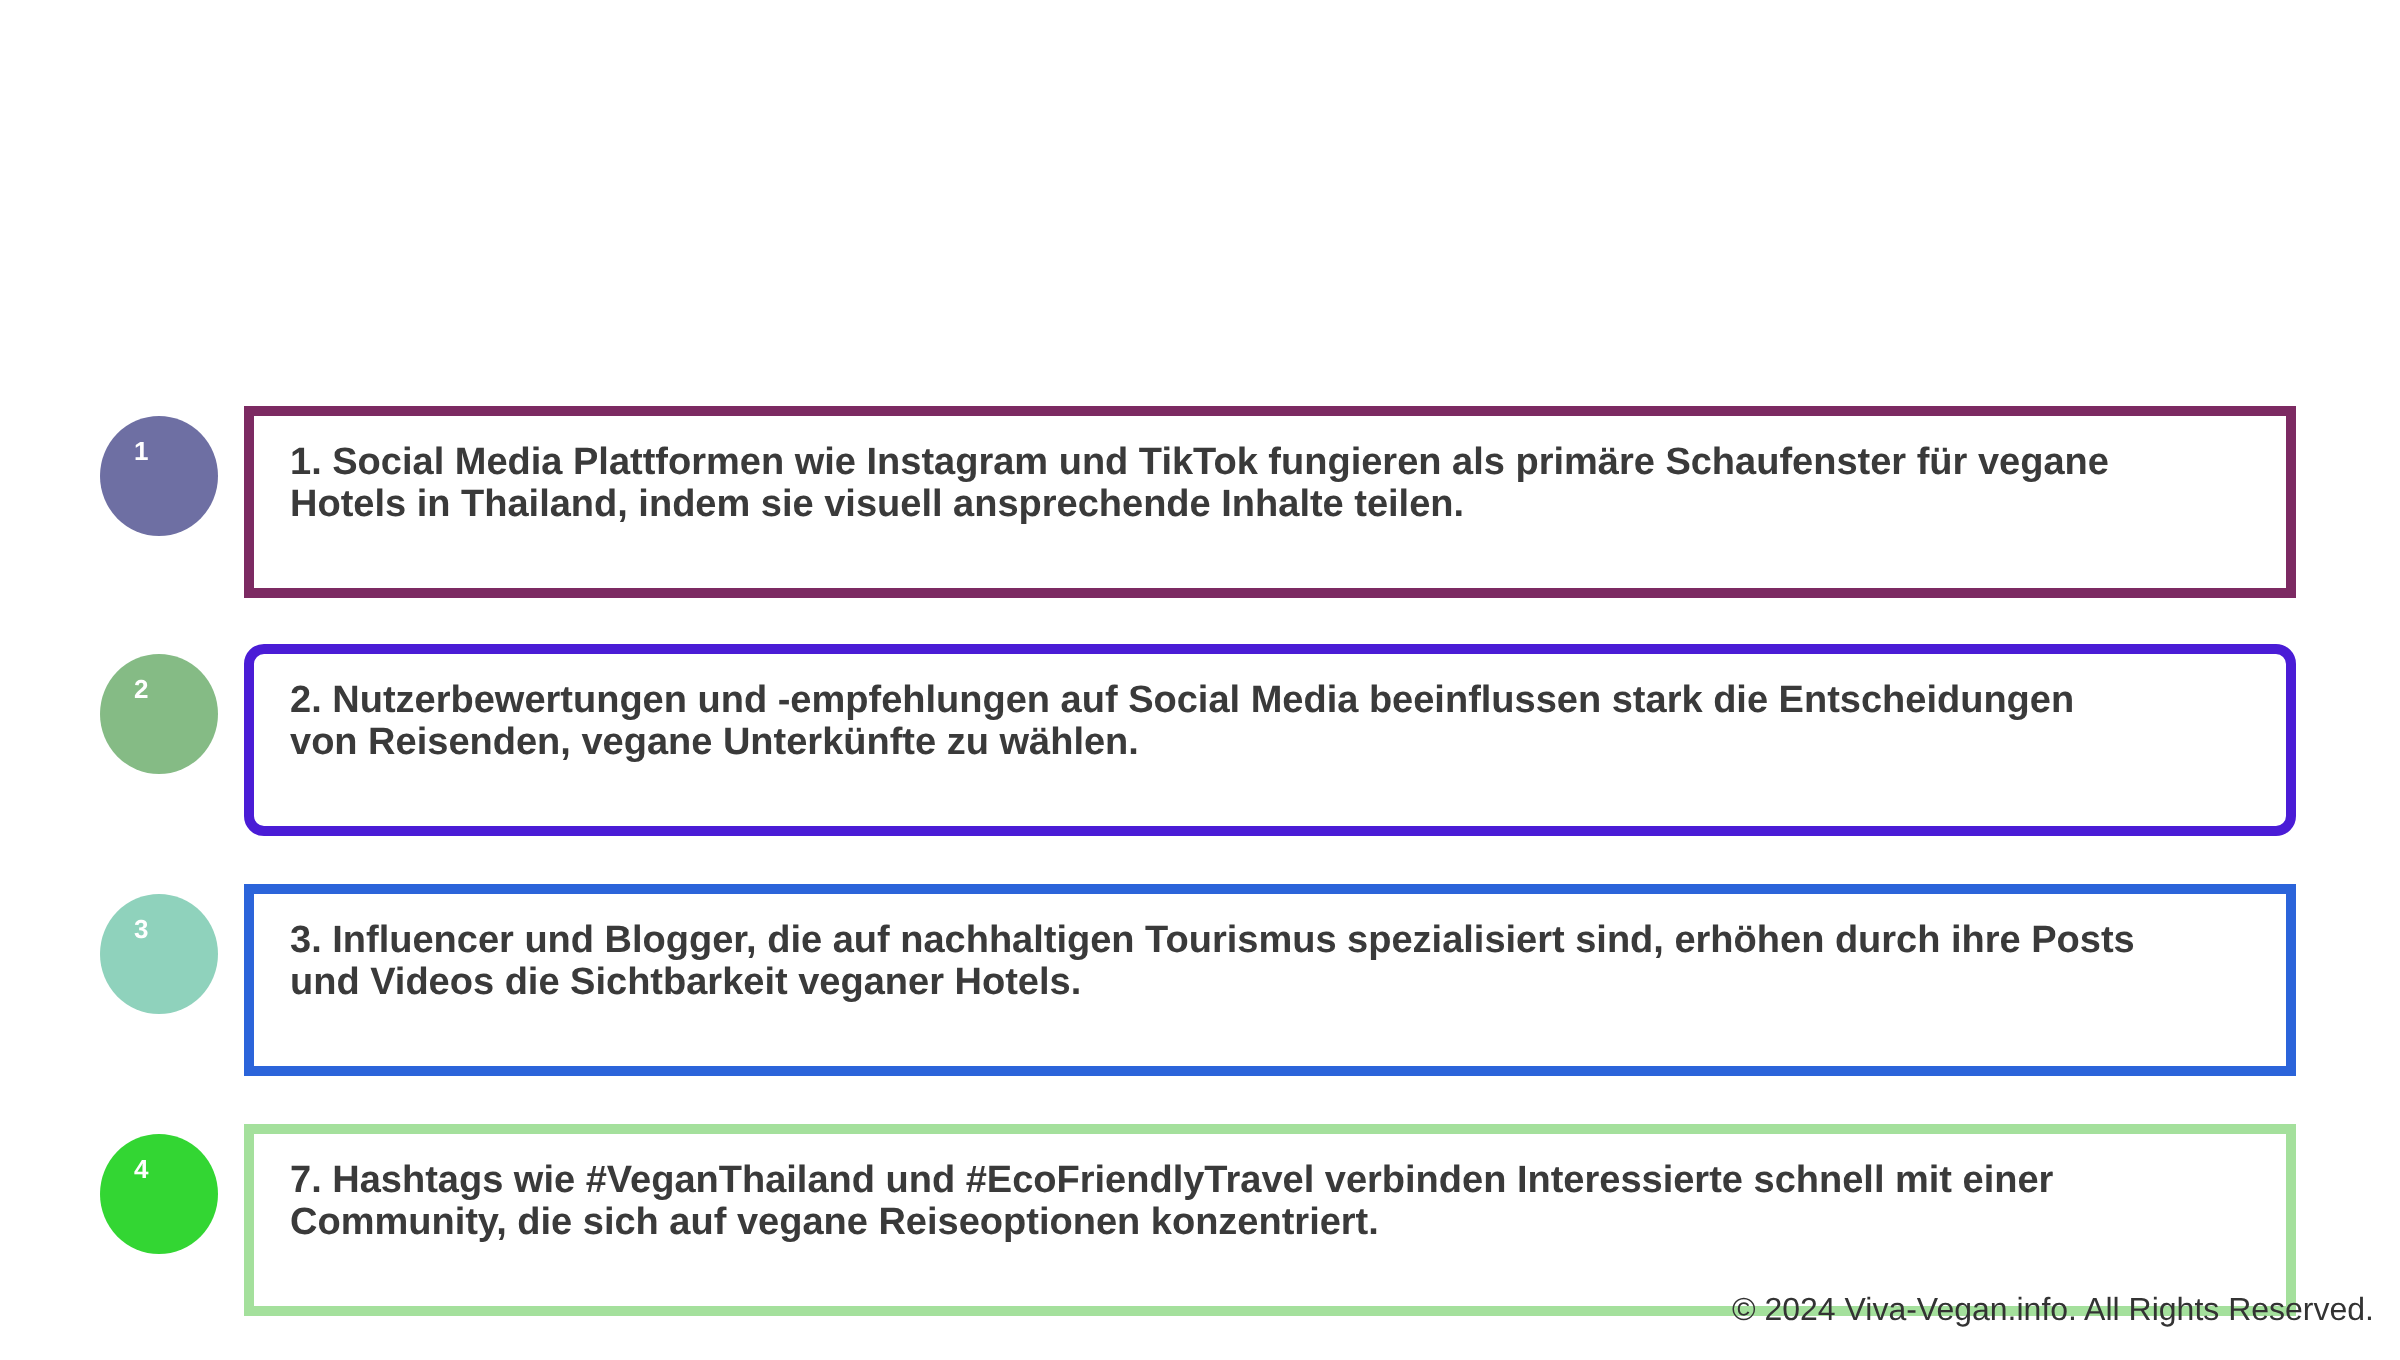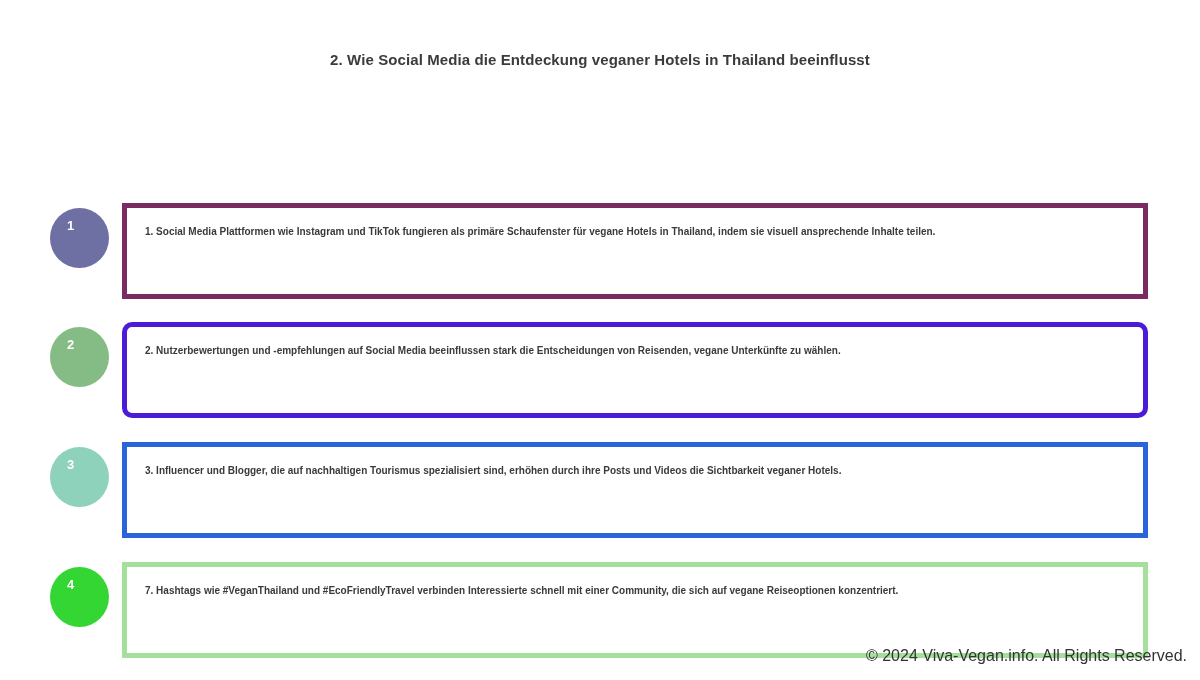--- a/index.html
+++ b/index.html
@@ -50,21 +50,21 @@
     top: 0;
     width: 1026px;
     height: 96px;
     box-sizing: border-box;
     border: 5px solid #000;
     background: #ffffff;
   }
   .item-text {
     box-sizing: border-box;
     padding: 13px 72px 0 18px;
-    font-size: 10px;
+    font-size: 19px;
     font-weight: bold;
     line-height: 21px;
     color: #3a3a3a;
   }
   .row-1 { top: 203px; }
   .row-2 { top: 322px; }
   .row-3 { top: 442px; }
   .row-4 { top: 562px; }
   .copyright {
     position: absolute;
@@ -73,21 +73,20 @@
     font-size: 16px;
     color: #333333;
     z-index: 5;
   }
 </style>
 </head>
 <body>
 
 <div class="page">
 
-  <div class="page-title">2. Wie Social Media die Entdeckung veganer Hotels in Thailand beeinflusst</div>
 
   <div class="item-row row-1">
     <div class="item-circle" style="background: rgb(110, 111, 163);">1</div>
     <div class="item-box" style="border-color: rgb(124, 42, 98);">
       <div class="item-text">1. Social Media Plattformen wie Instagram und TikTok fungieren als primäre Schaufenster für vegane Hotels in Thailand, indem sie visuell ansprechende Inhalte teilen.</div>
     </div>
   </div>
 
   <div class="item-row row-2">
     <div class="item-circle" style="background: rgb(133, 187, 133);">2</div>

